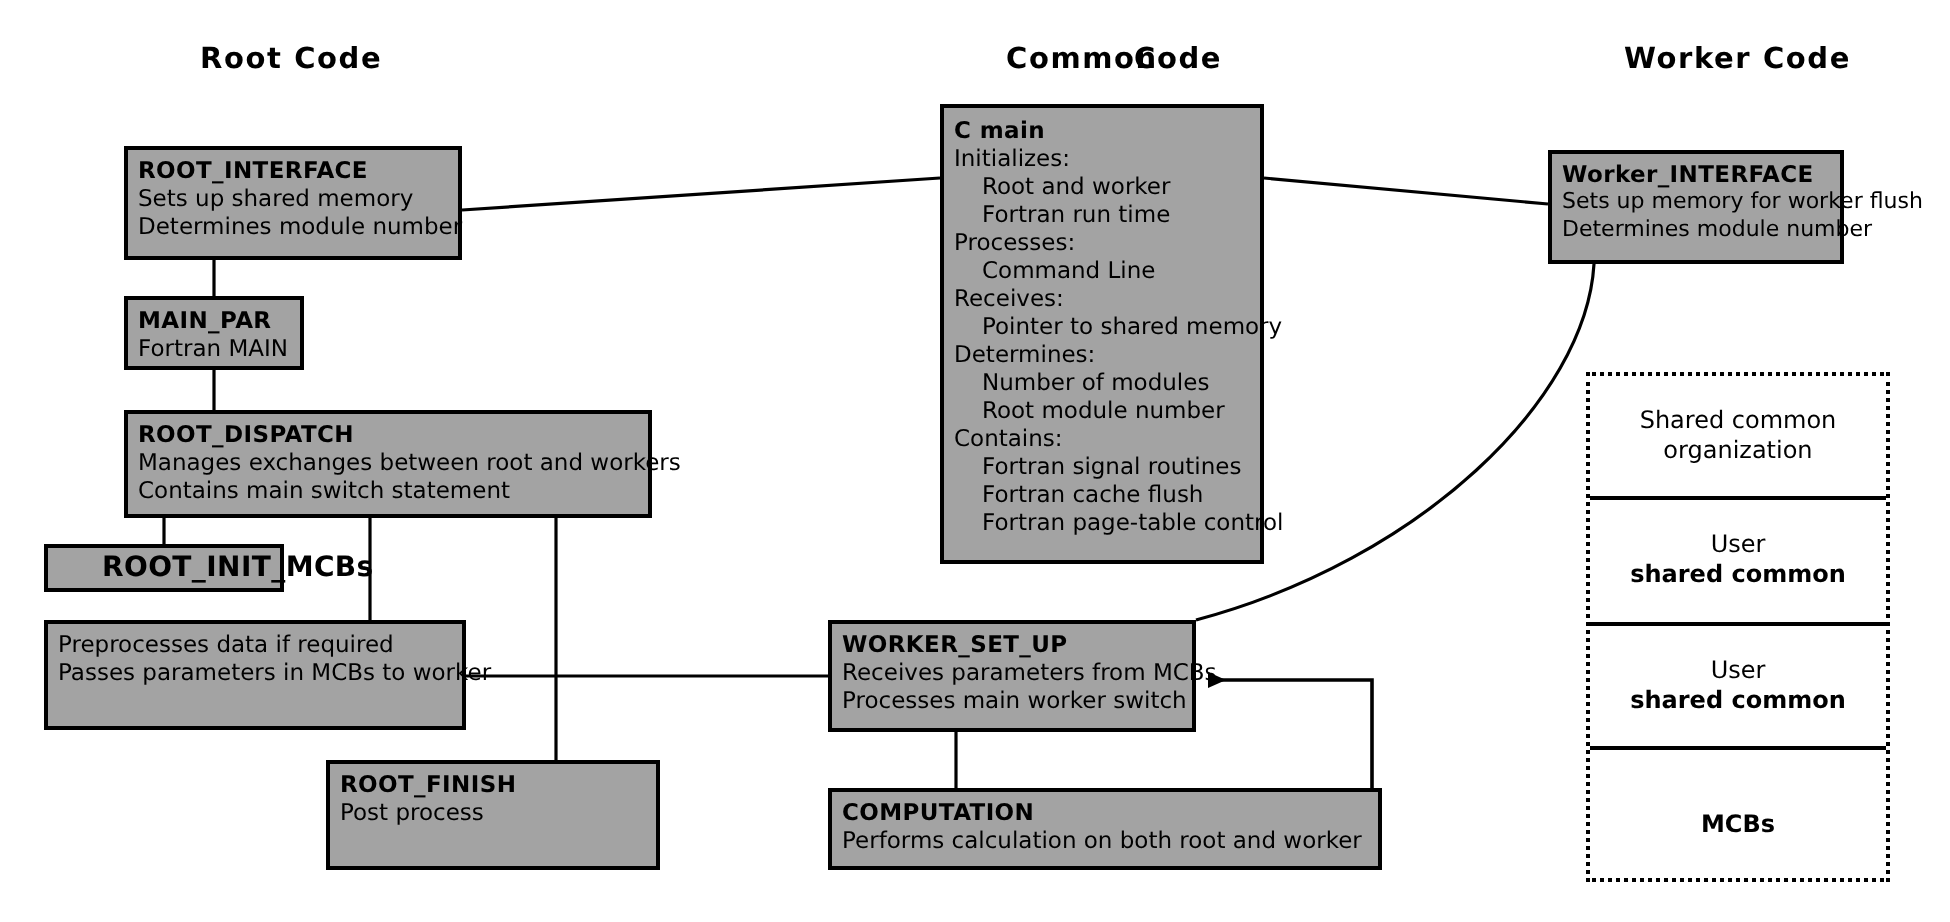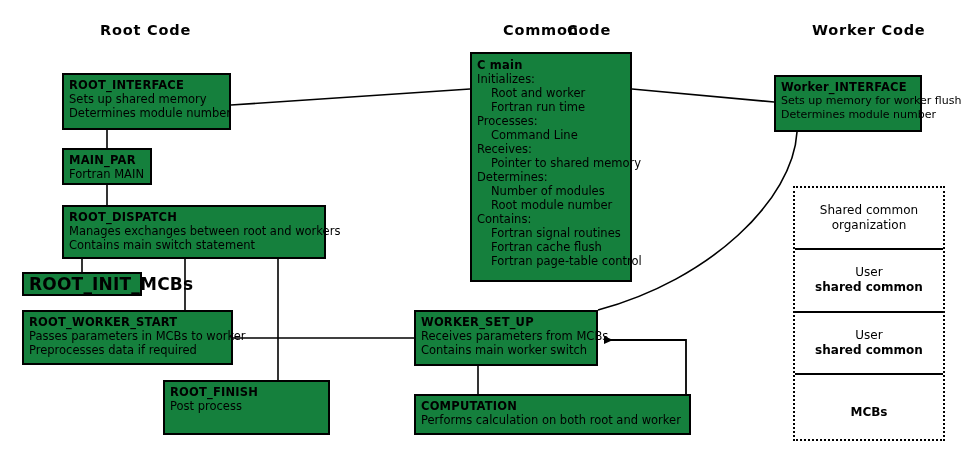--- a/index.html
+++ b/index.html
@@ -30,21 +30,21 @@
     position: absolute;
     font-weight: bold;
     font-size: 14.5px;
     letter-spacing: 0.8px;
     color: #000000;
     white-space: nowrap;
   }
   .node {
     position: absolute;
     border: 2px solid #000000;
-    background: #15803d;
+    background: #a3a3a3;
     box-sizing: border-box;
     color: #000000;
     overflow: visible;
   }
   .node .n-title {
     font-weight: bold;
     font-size: 11.5px;
     letter-spacing: 0.2px;
     white-space: nowrap;
     line-height: 14px;
@@ -55,21 +55,22 @@
     white-space: nowrap;
     line-height: 14px;
   }
   .node .n-line.indent {
     padding-left: 14px;
   }
   .node .inner {
     padding: 3px 4px 2px 5px;
   }
   .node.single .n-title {
-    font-size: 17px;
+    font-size: 14px;
+    margin-left: 22px;
   }
   
   .sc-panel {
     position: absolute;
     border: 2px dotted #000000;
     background: #ffffff;
     box-sizing: border-box;
     display: flex;
     flex-direction: column;
   }
@@ -159,23 +160,22 @@
   </div>
 
   <div class="node single" style="left:22px; top:272px; width:120px; height:24px;">
     <div class="inner" style="padding-top:3px;">
       <div class="n-title">ROOT_INIT_MCBs</div>
     </div>
   </div>
 
   <div class="node" style="left:22px; top:310px; width:211px; height:55px;">
     <div class="inner">
-      <div class="n-title">ROOT_WORKER_START</div>
+      <div class="n-line">Preprocesses data if required</div>
       <div class="n-line">Passes parameters in MCBs to worker</div>
-      <div class="n-line">Preprocesses data if required</div>
     </div>
   </div>
 
   <div class="node" style="left:163px; top:380px; width:167px; height:55px;">
     <div class="inner">
       <div class="n-title">ROOT_FINISH</div>
       <div class="n-line">Post process</div>
     </div>
   </div>
 
@@ -197,21 +197,21 @@
         <div class="n-line indent">Fortran signal routines</div>
         <div class="n-line indent">Fortran cache flush</div>
         <div class="n-line indent">Fortran page-table control</div>
       </div>
   </div>
 
   <div class="node" style="left:414px; top:310px; width:184px; height:56px;">
     <div class="inner">
       <div class="n-title">WORKER_SET_UP</div>
       <div class="n-line">Receives parameters from MCBs</div>
-      <div class="n-line">Contains main worker switch</div>
+      <div class="n-line">Processes main worker switch</div>
     </div>
   </div>
 
   <div class="node" style="left:414px; top:394px; width:277px; height:41px;">
     <div class="inner">
       <div class="n-title">COMPUTATION</div>
       <div class="n-line">Performs calculation on both root and worker</div>
     </div>
   </div>
 

